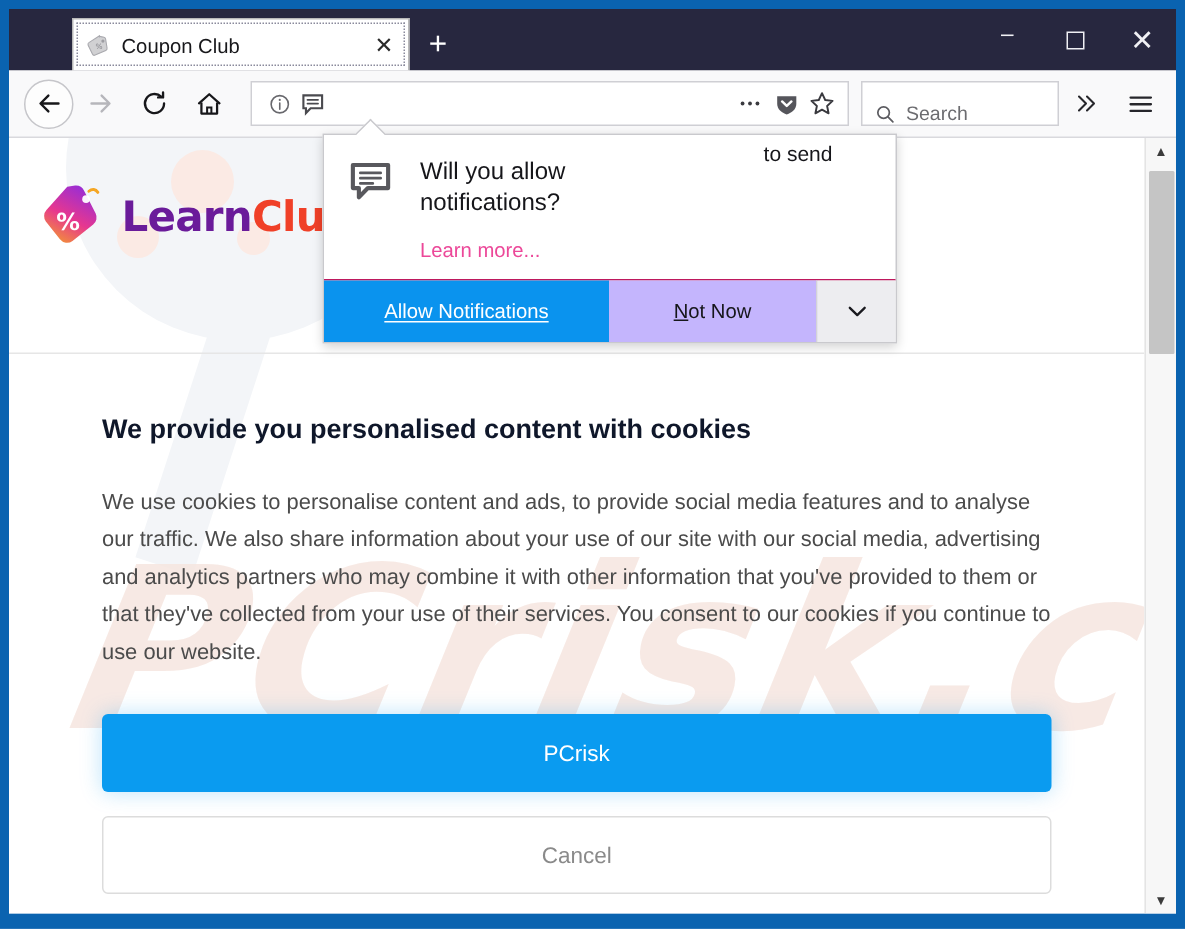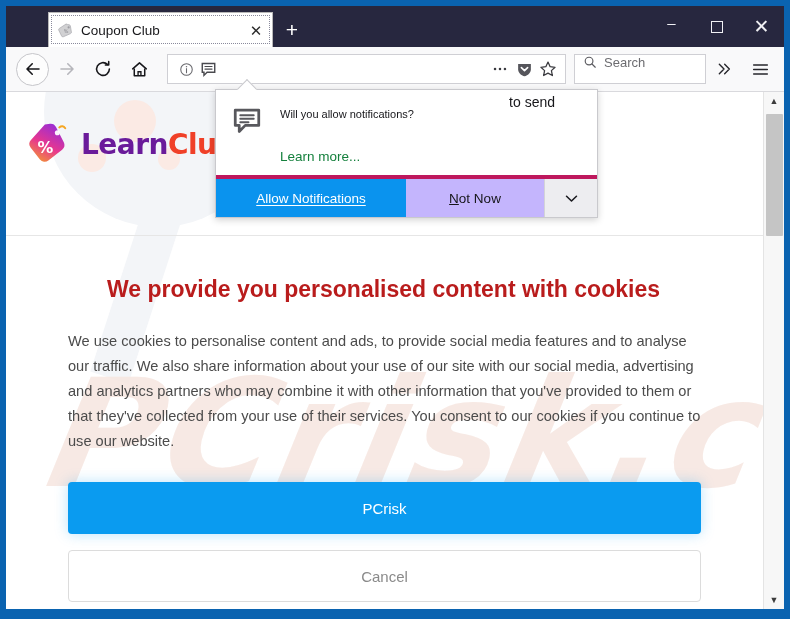--- a/index.html
+++ b/index.html
@@ -103,21 +103,21 @@
     display: flex; align-items: center;
     padding: 0 6px 0 7px;
   }
   .url-icon { width: 22px; height: 22px; display: flex; align-items: center; justify-content: center; }
   #url-text { flex: 1 1 auto; font-size: 13px; color: #2f2f33; padding-left: 4px; }
   #urlbar-right { display: flex; align-items: center; gap: 2px; }
   #searchbar {
     width: 132px; height: 30px;
     background: #ffffff;
     border: 1px solid #cfcfd4;
-    display: flex; align-items: flex-start;
+    display: flex; align-items: flex-end;
     padding-left: 8px;
     flex: 0 0 132px;
   }
   #search-placeholder { font-size: 13px; color: #6c6c70; padding-left: 7px; }
   #overflow-button, #menu-button {
     width: 36px; height: 36px; flex: 0 0 36px;
     display: flex; align-items: center; justify-content: center;
     color: #303035;
   }
   #overflow-button { font-size: 16px; }
@@ -194,25 +194,24 @@
   .brand-club { color: #f04028; }
 
   
   #cookie-consent {
     position: absolute;
     left: 0; top: 144px;
     width: 757px;
     padding: 40px 62px 0 62px;
   }
   #consent-title {
-    font-size: 23px; font-weight: bold;
-    color: #b91c1c;
+    font-size: 18px; font-weight: bold;
+    color: #0f172a;
     margin-bottom: 26px;
     font-family: "Liberation Sans", sans-serif;
-    margin-left: 39px;
   }
   #consent-body {
     font-size: 14.6px;
     line-height: 25px;
     color: #4b4b4b;
     margin-bottom: 28px;
     max-width: 652px;
   }
   #allow-button {
     display: block;
@@ -285,39 +284,39 @@
   }
   #popup-body {
     position: relative;
     padding: 14px 16px 10px 14px;
     min-height: 84px;
   }
   #popup-main { display: flex; align-items: flex-start; }
   #popup-bubble-icon { width: 34px; height: 30px; flex: 0 0 34px; margin-top: 2px; }
   #popup-question {
     margin-left: 16px;
-    font-size: 11px; line-height: 21px;
+    font-size: 16px; line-height: 21px;
     color: #16161a;
     max-width: 160px;
   }
   #popup-origin {
     position: absolute;
     right: 42px; top: 4px;
     font-size: 14px; color: #16161a;
   }
   #popup-learn-more {
     display: inline-block;
     margin: 13px 0 0 50px;
     font-size: 13.5px;
-    color: #15803d;
+    color: #ec4899;
     text-decoration: none;
   }
   #popup-actions {
     display: flex;
-    border-top: 4px solid #be185d;
+    border-top: 1px solid #be185d;
     height: 42px;
   }
   #allow-notifications-button {
     flex: 0 0 190px;
     background: #0a93ee;
     color: #ffffff;
     display: flex; align-items: center; justify-content: center;
     font-size: 13.5px;
     border: none;
     font-family: "Liberation Sans", sans-serif;

